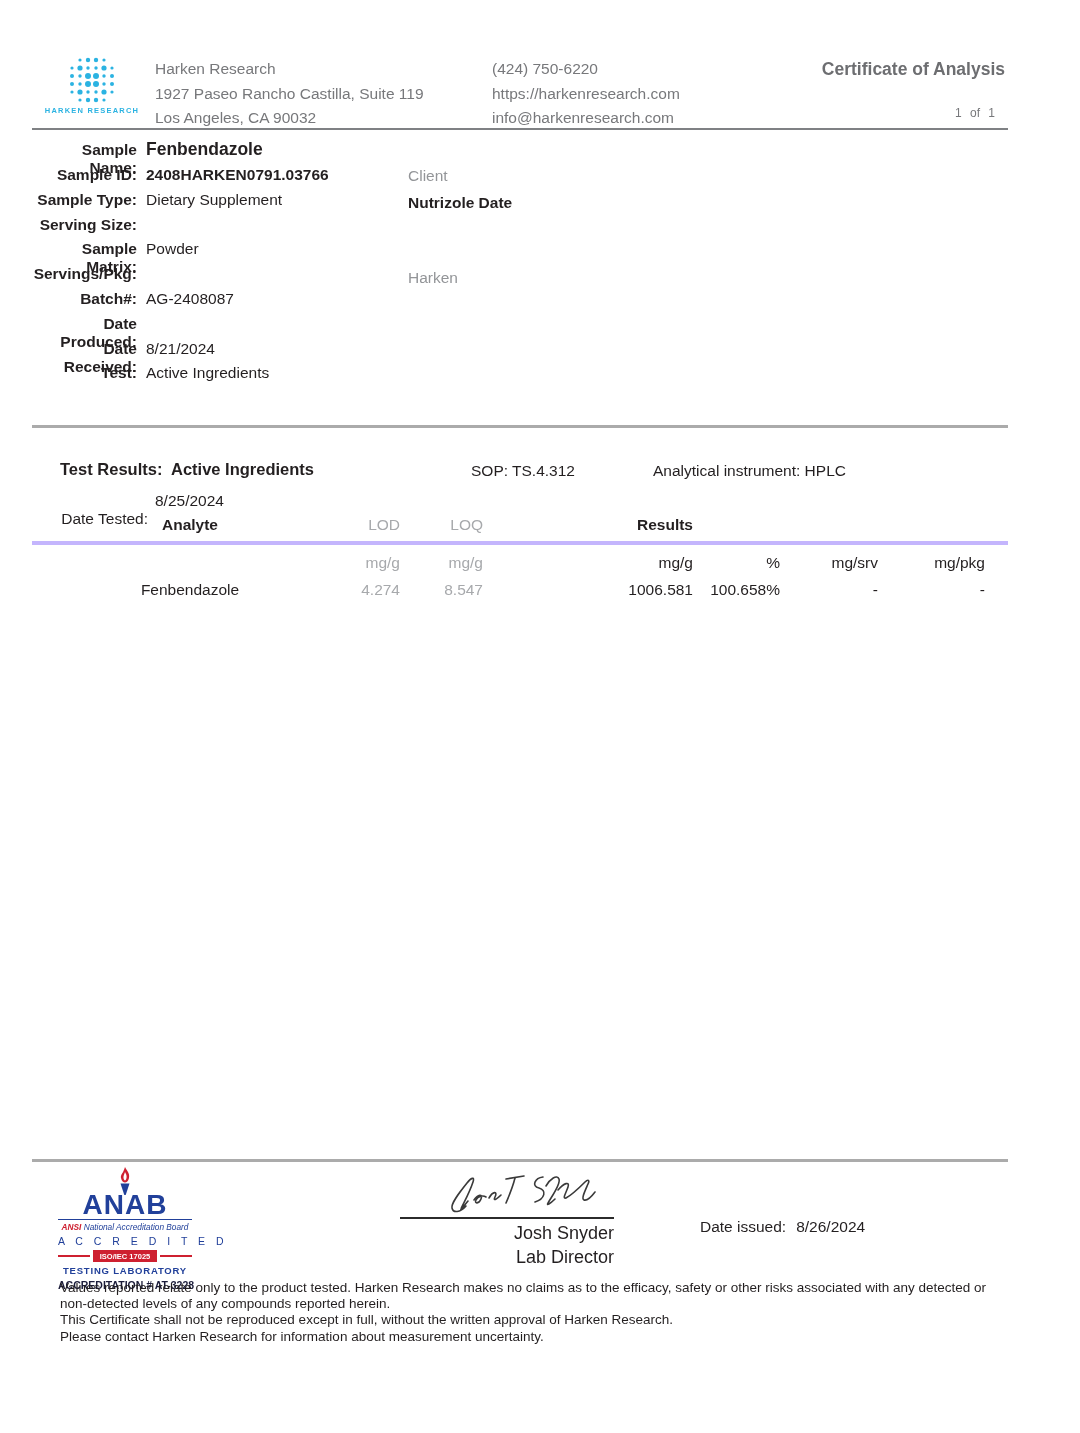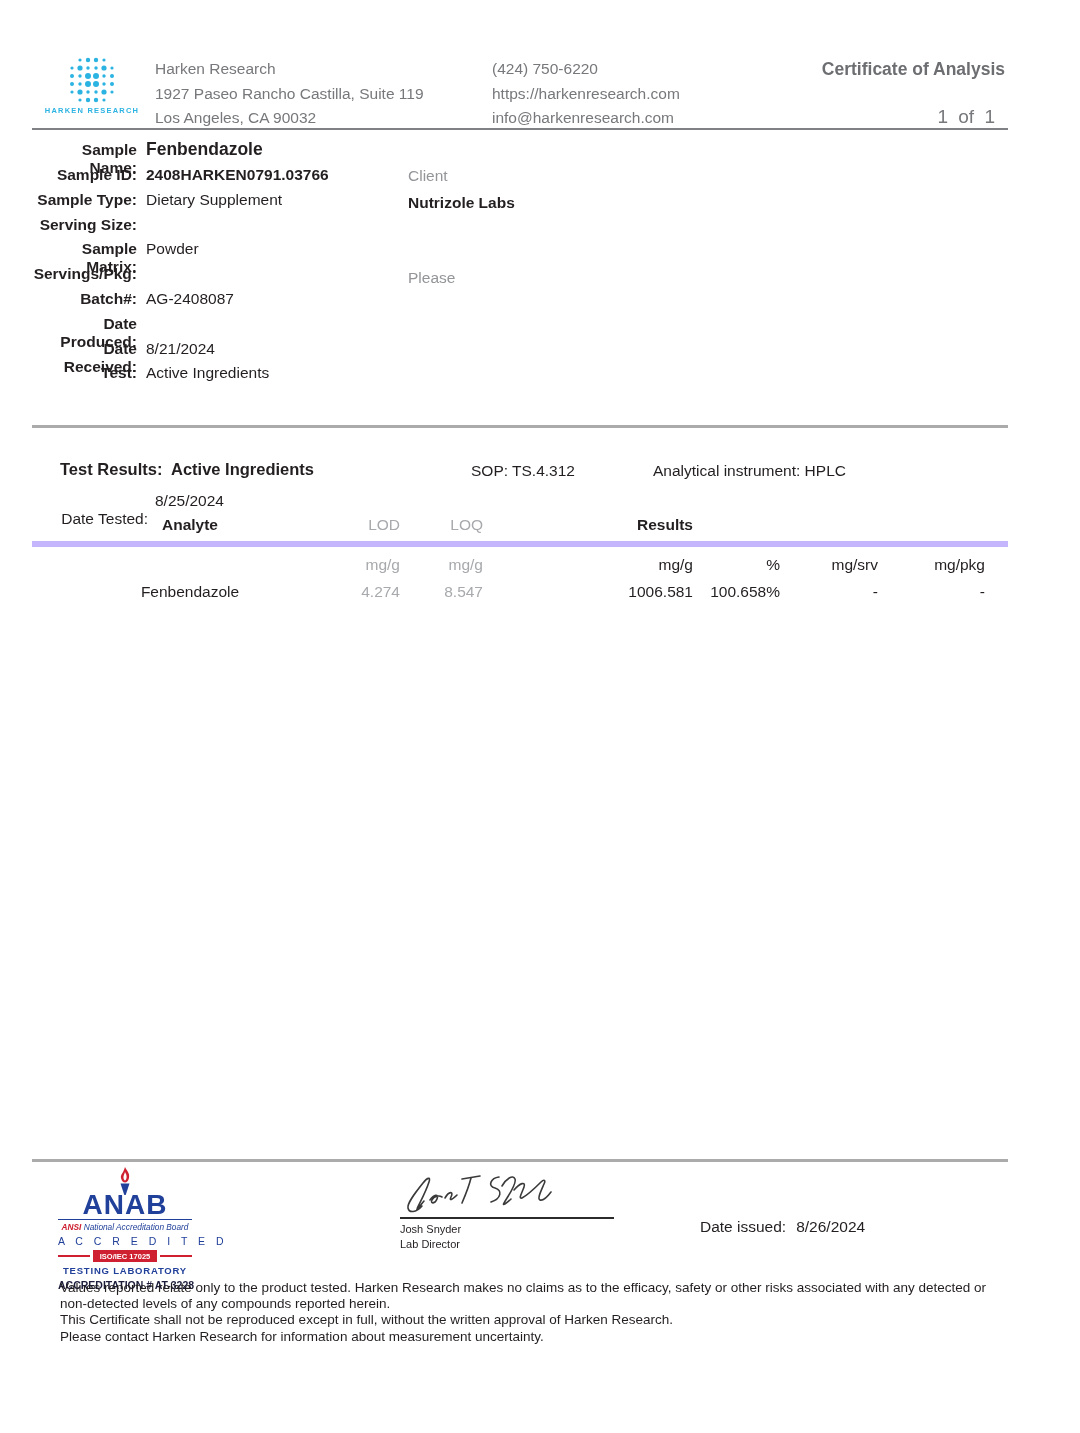--- a/index.html
+++ b/index.html
@@ -9,21 +9,21 @@
     position:relative; width:1080px; height:1433px; background:#ffffff;
     margin:0 auto; overflow:hidden; color:#231f20;
   }
   
   .hdr-logo { position:absolute; left:32px; top:56px; width:120px; text-align:center; }
   .hdr-logo svg { display:block; margin:0 auto; }
   .hdr-logo .logo-word { margin-top:2px; font-size:7.5px; font-weight:bold; letter-spacing:1.2px; color:#2bb3e2; white-space:nowrap; }
   .hdr-company { position:absolute; left:155px; top:57px; font-size:15.5px; line-height:24.6px; color:#77787b; }
   .hdr-contact { position:absolute; left:492px; top:57px; font-size:15.5px; line-height:24.6px; color:#77787b; }
   .hdr-title { position:absolute; right:75px; top:59px; font-size:17.5px; font-weight:bold; color:#6d6e71; }
-  .hdr-page { position:absolute; right:85px; top:106px; font-size:19px; color:#77787b; word-spacing:5px; }
+  .hdr-page { position:absolute; right:85px; top:106px; font-size:12px; color:#77787b; word-spacing:5px; }
   .rule-dark { position:absolute; left:32px; top:128px; width:976px; height:2px; background:#7f8184; }
   .rule-gray { position:absolute; left:32px; width:976px; height:3px; background:#ababab; }
 
   
   .sample { position:absolute; left:32px; top:139px; }
   .s-row { display:flex; align-items:baseline; height:24.8px; font-size:15.5px; }
   .s-row.first { height:27px; }
   .s-label { width:114px; text-align:right; font-weight:bold; padding-right:9px; flex:none; }
   .s-value { white-space:nowrap; }
   .v-name { font-weight:bold; font-size:17.5px; }
@@ -39,21 +39,21 @@
   .tr-title-value { position:absolute; left:155px; font-size:16.5px; font-weight:bold; }
   .tr-sop { position:absolute; left:455px; top:2px; font-size:15.5px; }
   .tr-instr { position:absolute; left:637px; top:2px; font-size:15.5px; }
   .tr-date { position:absolute; left:0; top:492px; width:1080px; font-size:15.5px; }
   .tr-date-label { position:absolute; left:32px; width:116px; text-align:right;margin-top:18px; }
   .tr-date-value { position:absolute; left:155px; }
 
   
   .tbl { position:absolute; left:32px; top:516px; width:976px; }
   .tbl-grid { display:grid; grid-template-columns:316px 52px 83px 210px 87px 98px 107px; }
-  .tbl-head { border-bottom:6px solid #c4b5fd; padding-bottom:7px; }
+  .tbl-head { border-bottom:4px solid #c4b5fd; padding-bottom:7px; }
   .cell { font-size:15.5px; text-align:right; white-space:nowrap; }
   .cell.c-analyte { text-align:center; }
   .cell.gray { color:#a7a9ac; }
   .cell.hbold { font-weight:bold; }
   .tbl-units { margin-top:9px; }
   .tbl-data { margin-top:9px; }
 
   
   .anab { position:absolute; left:58px; top:1166px; width:134px; text-align:center; }
   .anab-torch { position:relative; height:26px; }
@@ -61,21 +61,21 @@
   .anab-name { font-size:28px; font-weight:800; letter-spacing:1px; color:#21409a; line-height:26px;text-align:center; }
   .anab-board { margin-top:1px; padding-top:2px; border-top:1.5px solid #21409a; font-size:8.3px; font-style:italic; color:#21409a; white-space:nowrap; }
   .anab-board .red { color:#ce2030; font-weight:bold; }
   .anab-accredited { margin-top:3px; font-size:10.5px; color:#21409a; letter-spacing:4px; white-space:nowrap; }
   .anab-iso-row { margin-top:3px; display:flex; align-items:center; gap:3px; }
   .anab-iso-row .l { flex:1; height:2px; background:#ce2030; }
   .anab-iso { background:#ce2030; color:#ffffff; font-size:7.5px; font-weight:bold; padding:1.5px 7px; white-space:nowrap; }
   .anab-lab { margin-top:3px; font-size:9.5px; font-weight:bold; color:#21409a; letter-spacing:0.8px; white-space:nowrap; }
   .anab-accnum { margin-top:3px; font-size:10.5px; font-weight:bold; color:#1b1c3a; white-space:nowrap; }
 
-  .sig-block { position:absolute; left:400px; top:1166px; width:214px; text-align:left; font-size:11px; }
+  .sig-block { position:absolute; left:400px; top:1166px; width:214px; text-align:right; font-size:18px; }
   .sig-scrawl { height:50px; }
   .sig-line { border-top:2px solid #2b2b2b; margin-top:1px; }
   .sig-name { margin-top:4px; }
   .sig-title { margin-top:3px; }
   .date-issued { position:absolute; left:700px; top:1218px; font-size:15.5px; }
   .date-issued .lbl { margin-right:10px; }
 
   .disclaimer { position:absolute; left:60px; top:1280px; width:932px; font-size:13.5px; line-height:16.2px; color:#231f20; }
 </style>
 </head>
@@ -177,22 +177,22 @@
       <div class="s-value">8/21/2024</div>
     </div>
     <div class="s-row">
       <div class="s-label">Test:</div>
       <div class="s-value">Active Ingredients</div>
     </div>
   </div>
 
   <div class="client-block">
     <div class="client-label">Client</div>
-    <div class="client-name">Nutrizole Labs</div>
-    <div class="address-label">Please</div>
+    <div class="client-name">Nutrizole Date</div>
+    <div class="address-label">Harken</div>
   </div>
 
   <div class="rule-gray" style="top:425px;"></div>
 
   <div class="tr-head">
     <div class="tr-title-label">Test Results:</div>
     <div class="tr-title-value">Active Ingredients</div>
     <div class="tr-sop">SOP:  TS.4.312</div>
     <div class="tr-instr">Analytical instrument:  HPLC</div>
   </div>

